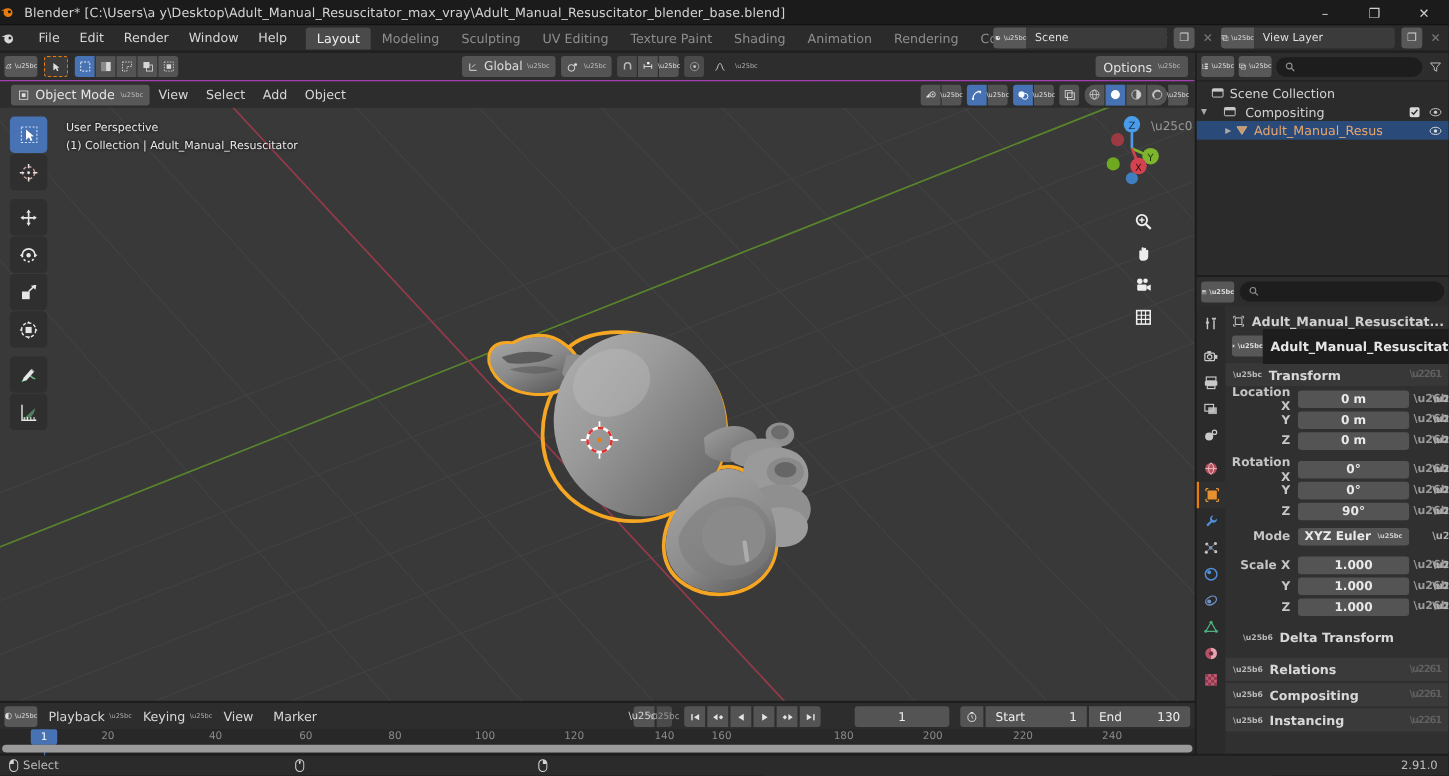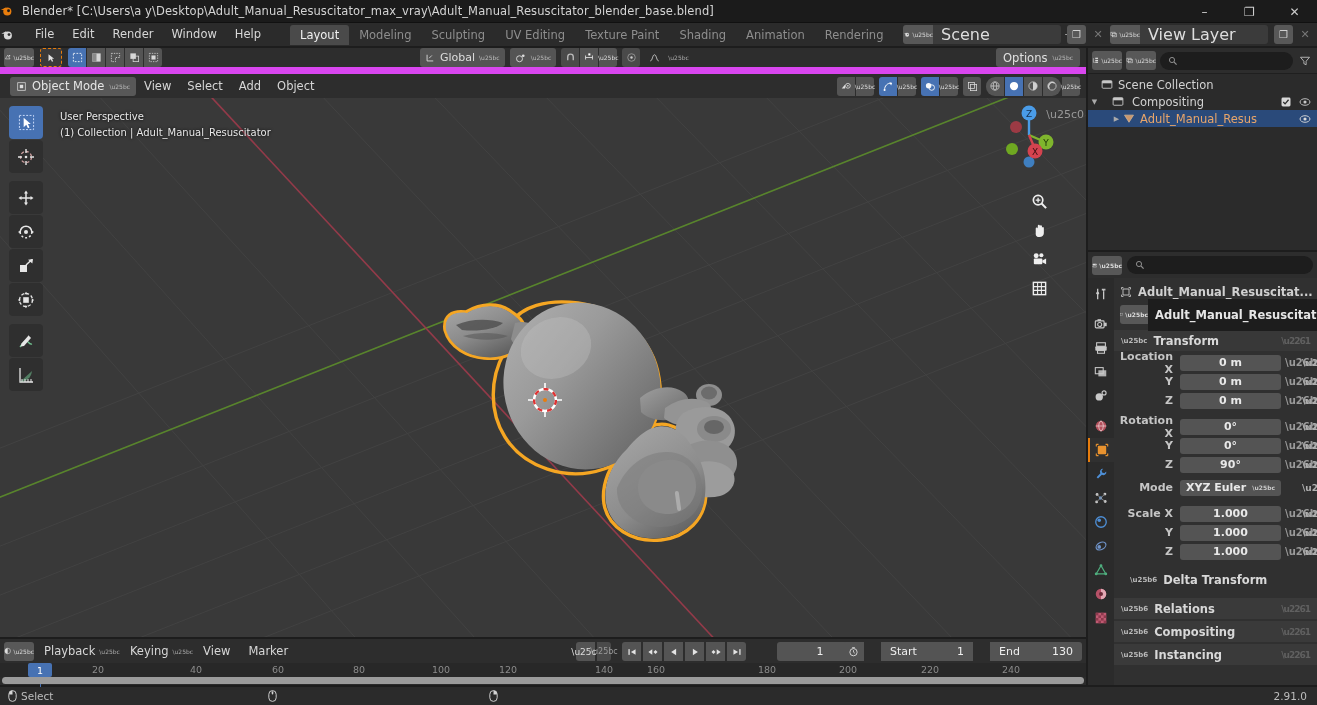--- a/index.html
+++ b/index.html
@@ -26,53 +26,53 @@
             justify-content: center; color: #cfcfcf; font-size: 12px; }
 
   
   .topbar {
     position: absolute; top: 23px; left: 0; width: 1317px; height: 24px;
     background: #2b2b2b; display: flex; align-items: center;
     border-bottom: 1px solid #1d1d1d;
   }
   .tb-logo { width: 26px; text-align: center; color: #d0d0d0; font-size: 12px; }
   .menu-item { padding: 0 9px; height: 19px; line-height: 19px; font-size: 11.5px; color: #d7d7d7; border-radius: 3px; }
-  .ws-tabs { display: flex; align-items: center; margin-left: 20px; height: 24px; }
+  .ws-tabs { display: flex; align-items: center; margin-left: 8px; height: 24px; }
   .ws-tab {
     padding: 0 10px; height: 20px; line-height: 20px; font-size: 11.5px;
     color: #8e8e8e; border-radius: 3px 3px 0 0;
   }
   .ws-tab.active { background: #4a4a4a; color: #f0f0f0; }
   .ws-plus { padding: 0 7px; color: #9a9a9a; font-size: 13px; }
   .tb-right { position: absolute; right: 4px; top: 2px; display: flex; align-items: center; gap: 4px; }
   .id-block { display: flex; align-items: center; height: 19px; }
   .id-icon {
     background: #585858; height: 19px; width: 30px; border-radius: 3px 0 0 3px;
     display: flex; align-items: center; justify-content: center; gap: 2px;
     font-size: 10px; color: #dcdcdc;
   }
   .id-name {
     background: #3b3b3b; height: 19px; min-width: 128px; border-radius: 0 3px 3px 0;
-    display: flex; align-items: center; padding: 0 8px; font-size: 16px; color: #dedede;
+    display: flex; align-items: center; padding: 0 8px; font-size: 10px; color: #dedede;
   }
   .id-btn { width: 19px; height: 19px; background: #585858; margin-left: 2px;
             border-radius: 3px; display: flex; align-items: center; justify-content: center;
             font-size: 10px; color: #d0d0d0; }
   .id-x { width: 16px; height: 19px; display: flex; align-items: center;
           justify-content: center; font-size: 11px; color: #777; }
 
   
   .viewport {
     position: absolute; top: 48px; left: 0; width: 1086px; height: 589px;
     background: #393939; overflow: hidden;
   }
   .vp-header {
     position: absolute; top: 0; left: 0; width: 100%; height: 26px;
     background: #2d2d2d; display: flex; align-items: center; padding: 0 4px;
-    border-bottom: 7px solid #d946ef; z-index: 20;
+    border-bottom: 1px solid #d946ef; z-index: 20;
   }
   .vp-header2 {
     position: absolute; top: 26px; left: 0; width: 100%; height: 24px;
     background: #2d2d2d; display: flex; align-items: center; padding: 0 4px;
     z-index: 20;
   }
   .ed-type { width: 30px; height: 19px; background: #585858; border-radius: 3px;
              display: flex; align-items: center; justify-content: center;
              font-size: 10px; color: #dcdcdc; gap:2px; }
   .mode-sel { display: flex; align-items: center; height: 19px; background: #585858;
@@ -183,21 +183,21 @@
            display: flex; align-items: center; justify-content: center; font-size: 9px; color: #ddd; }
   .rec-d { width: 14px; height: 19px; background: #4a4a4a; border-radius: 0 3px 3px 0;
            display: flex; align-items: center; justify-content: center; font-size: 8px; color: #999; }
   .pb { width: 19px; height: 19px; background: #545454; display: flex;
         align-items: center; justify-content: center; font-size: 9px; color: #e4e4e4; }
   .pb.f { border-radius: 3px 0 0 3px; }
   .pb.l { border-radius: 0 3px 3px 0; }
   .frame-f { position: absolute; right: 223px; top: 3px; width: 86px; height: 19px;
              background: #545454; border-radius: 3px; display: flex; align-items: center;
              justify-content: center; font-size: 11px; color: #eee; }
-  .se-grp { position: absolute; right: 4px; top: 3px; display: flex; align-items: center; gap: 17px; margin-left: 28px; }
+  .se-grp { position: absolute; right: 4px; top: 3px; display: flex; align-items: center; gap: 2px; margin-left: 28px; }
   .clk { width: 21px; height: 19px; background: #545454; border-radius: 3px 0 0 3px;
          display: flex; align-items: center; justify-content: center; font-size: 10px; color: #ddd; }
   .se-f { width: 92px; height: 19px; background: #545454; display: flex;
           align-items: center; justify-content: space-between; padding: 0 9px;
           font-size: 11px; color: #eee; }
   .se-f.l { border-radius: 0 3px 3px 0; }
   .tl-ruler { position: absolute; top: 24px; left: 0; width: 100%; height: 14px;
               background: #282828; }
   .tick { position: absolute; top: 1px; font-size: 9.5px; color: #8b8b8b;
           transform: translateX(-50%); }
@@ -1116,21 +1116,21 @@
         </div>
       </div>
     </div>
 
     <div class="tl-ruler">
       <div class="tick" style="left:98px">20</div>
       <div class="tick" style="left:196px">40</div>
       <div class="tick" style="left:278px">60</div>
       <div class="tick" style="left:359px">80</div>
       <div class="tick" style="left:441px">100</div>
-      <div class="tick" style="left:508px">120</div>
+      <div class="tick" style="left:522px">120</div>
       <div class="tick" style="left:604px">140</div>
       <div class="tick" style="left:656px">160</div>
       <div class="tick" style="left:767px">180</div>
       <div class="tick" style="left:848px">200</div>
       <div class="tick" style="left:930px">220</div>
       <div class="tick" style="left:1011px">240</div>
       <div class="playhead" style="left:40px">1</div>
       <div class="ph-line" style="left:40px"></div>
     </div>
     <div class="tl-scroll"></div>

